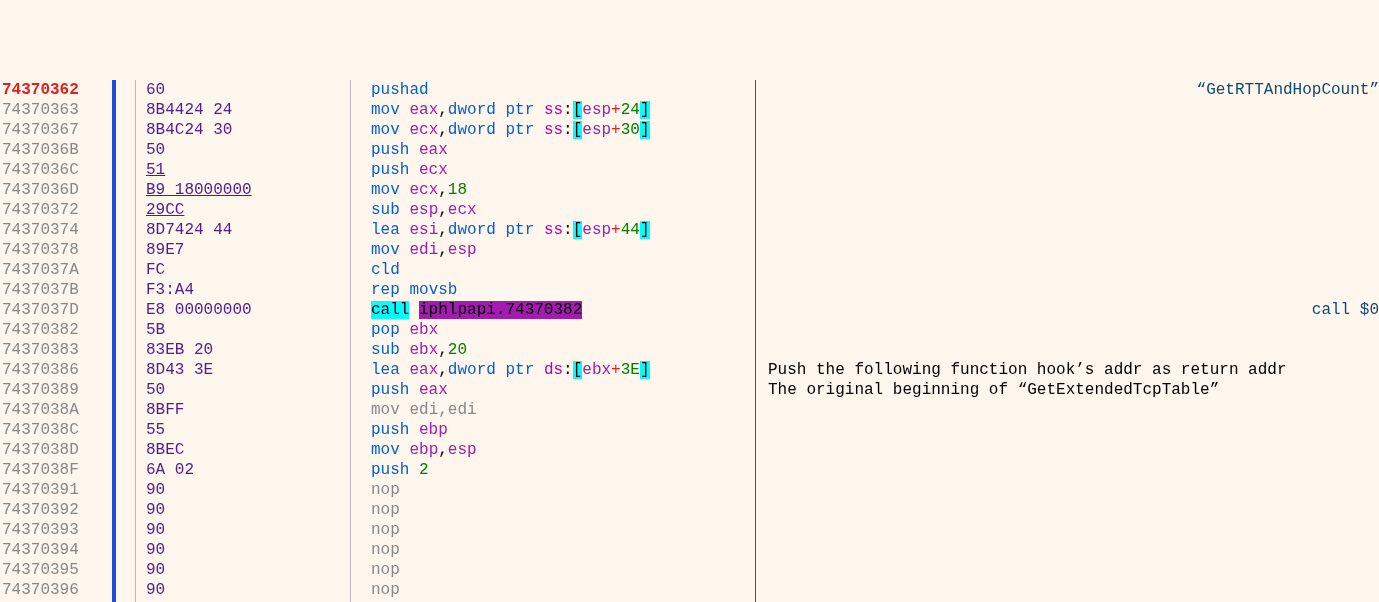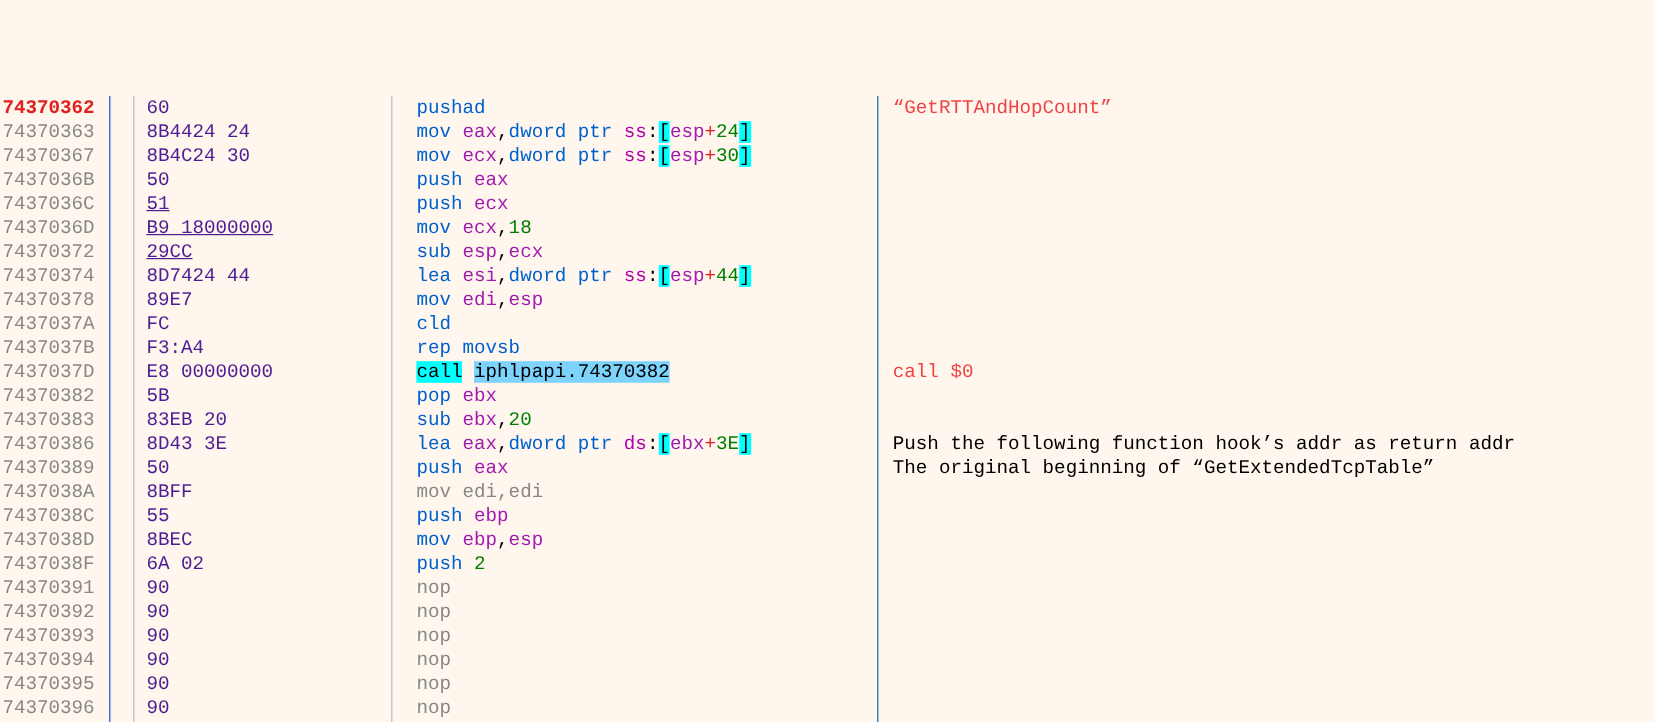--- a/index.html
+++ b/index.html
@@ -8,34 +8,34 @@
     font-size: 16px;
     background: #fff6ee;
     color: #000;
     line-height: 20px;
     width: 1379px;
     height: 602px;
     overflow: hidden;
     white-space: pre;
   }
   .row { display: flex; height: 20px; }
-  .col-addr { width: 92px; padding-left: 2px; color: #888; border-right: 1px solid #1d4ed8; }
+  .col-addr { width: 116px; padding-left: 2px; color: #888; border-right: 4px solid #1d4ed8; }
   .col-mark { width: 20px; text-align: center; color: #c00; border-right: 1px solid #bbb; }
   .col-bytes { width: 215px; padding-left: 10px; color: #4c1d95; border-right: 1px solid #bbb; }
   .col-dis  { width: 405px; padding-left: 20px; border-right: 1px solid #0369a1; }
   .col-com  { flex: 1; padding-left: 12px; color: #000000; }
   .addr-sel { color: #e02020; font-weight: bold; }
-  .com-red { color: #ef4444; }
+  .com-red { color: #0c4a6e; text-align: right; }
   .mnem { color: #0060d0; }
   .reg  { color: #a21caf; }
   .seg  { color: #b000b0; }
   .num  { color: #008000; }
   .gray { color: #888; }
   .br   { background: #00ffff; color: #000; }
-  .hl-y { background: #7dd3fc; }
+  .hl-y { background: #a21caf; }
   .plus { color: #e02020; }
   .udash { text-decoration: underline; }
 </style>
 </head>
 <body>
 
 
 
 <div id="disasm"><div class="row"><div class="col-addr addr-sel">74370362</div><div class="col-mark"></div><div class="col-bytes">60</div><div class="col-dis"><span class="mnem">pushad</span></div><div class="col-com com-red">“GetRTTAndHopCount”</div></div><div class="row"><div class="col-addr">74370363</div><div class="col-mark"></div><div class="col-bytes">8B4424 24</div><div class="col-dis"><span class="mnem">mov</span><span> </span><span class="reg">eax</span><span>,</span><span class="mnem">dword ptr</span><span> </span><span class="seg">ss</span><span>:</span><span class="br">[</span><span class="reg">esp</span><span class="plus">+</span><span class="num">24</span><span class="br">]</span></div><div class="col-com"></div></div><div class="row"><div class="col-addr">74370367</div><div class="col-mark"></div><div class="col-bytes">8B4C24 30</div><div class="col-dis"><span class="mnem">mov</span><span> </span><span class="reg">ecx</span><span>,</span><span class="mnem">dword ptr</span><span> </span><span class="seg">ss</span><span>:</span><span class="br">[</span><span class="reg">esp</span><span class="plus">+</span><span class="num">30</span><span class="br">]</span></div><div class="col-com"></div></div><div class="row"><div class="col-addr">7437036B</div><div class="col-mark"></div><div class="col-bytes">50</div><div class="col-dis"><span class="mnem">push</span><span> </span><span class="reg">eax</span></div><div class="col-com"></div></div><div class="row"><div class="col-addr">7437036C</div><div class="col-mark"></div><div class="col-bytes"><span class="udash">51</span></div><div class="col-dis"><span class="mnem">push</span><span> </span><span class="reg">ecx</span></div><div class="col-com"></div></div><div class="row"><div class="col-addr">7437036D</div><div class="col-mark"></div><div class="col-bytes"><span class="udash">B9 18000000</span></div><div class="col-dis"><span class="mnem">mov</span><span> </span><span class="reg">ecx</span><span>,</span><span class="num">18</span></div><div class="col-com"></div></div><div class="row"><div class="col-addr">74370372</div><div class="col-mark"></div><div class="col-bytes"><span class="udash">29CC</span></div><div class="col-dis"><span class="mnem">sub</span><span> </span><span class="reg">esp</span><span>,</span><span class="reg">ecx</span></div><div class="col-com"></div></div><div class="row"><div class="col-addr">74370374</div><div class="col-mark"></div><div class="col-bytes">8D7424 44</div><div class="col-dis"><span class="mnem">lea</span><span> </span><span class="reg">esi</span><span>,</span><span class="mnem">dword ptr</span><span> </span><span class="seg">ss</span><span>:</span><span class="br">[</span><span class="reg">esp</span><span class="plus">+</span><span class="num">44</span><span class="br">]</span></div><div class="col-com"></div></div><div class="row"><div class="col-addr">74370378</div><div class="col-mark"></div><div class="col-bytes">89E7</div><div class="col-dis"><span class="mnem">mov</span><span> </span><span class="reg">edi</span><span>,</span><span class="reg">esp</span></div><div class="col-com"></div></div><div class="row"><div class="col-addr">7437037A</div><div class="col-mark"></div><div class="col-bytes">FC</div><div class="col-dis"><span class="mnem">cld</span></div><div class="col-com"></div></div><div class="row"><div class="col-addr">7437037B</div><div class="col-mark"></div><div class="col-bytes">F3:A4</div><div class="col-dis"><span class="mnem">rep</span><span> </span><span class="mnem">movsb</span></div><div class="col-com"></div></div><div class="row"><div class="col-addr">7437037D</div><div class="col-mark"></div><div class="col-bytes">E8 00000000</div><div class="col-dis"><span class="mnem br">call</span><span> </span><span class="hl-y">iphlpapi.74370382</span></div><div class="col-com com-red">call $0</div></div><div class="row"><div class="col-addr">74370382</div><div class="col-mark"></div><div class="col-bytes">5B</div><div class="col-dis"><span class="mnem">pop</span><span> </span><span class="reg">ebx</span></div><div class="col-com"></div></div><div class="row"><div class="col-addr">74370383</div><div class="col-mark"></div><div class="col-bytes">83EB 20</div><div class="col-dis"><span class="mnem">sub</span><span> </span><span class="reg">ebx</span><span>,</span><span class="num">20</span></div><div class="col-com"></div></div><div class="row"><div class="col-addr">74370386</div><div class="col-mark"></div><div class="col-bytes">8D43 3E</div><div class="col-dis"><span class="mnem">lea</span><span> </span><span class="reg">eax</span><span>,</span><span class="mnem">dword ptr</span><span> </span><span class="seg">ds</span><span>:</span><span class="br">[</span><span class="reg">ebx</span><span class="plus">+</span><span class="num">3E</span><span class="br">]</span></div><div class="col-com">Push the following function hook’s addr as return addr</div></div><div class="row"><div class="col-addr">74370389</div><div class="col-mark"></div><div class="col-bytes">50</div><div class="col-dis"><span class="mnem">push</span><span> </span><span class="reg">eax</span></div><div class="col-com">The original beginning of “GetExtendedTcpTable”</div></div><div class="row"><div class="col-addr">7437038A</div><div class="col-mark"></div><div class="col-bytes">8BFF</div><div class="col-dis"><span class="gray">mov</span><span> </span><span class="gray">edi</span><span class="gray">,</span><span class="gray">edi</span></div><div class="col-com"></div></div><div class="row"><div class="col-addr">7437038C</div><div class="col-mark"></div><div class="col-bytes">55</div><div class="col-dis"><span class="mnem">push</span><span> </span><span class="reg">ebp</span></div><div class="col-com"></div></div><div class="row"><div class="col-addr">7437038D</div><div class="col-mark"></div><div class="col-bytes">8BEC</div><div class="col-dis"><span class="mnem">mov</span><span> </span><span class="reg">ebp</span><span>,</span><span class="reg">esp</span></div><div class="col-com"></div></div><div class="row"><div class="col-addr">7437038F</div><div class="col-mark"></div><div class="col-bytes">6A 02</div><div class="col-dis"><span class="mnem">push</span><span> </span><span class="num">2</span></div><div class="col-com"></div></div><div class="row"><div class="col-addr">74370391</div><div class="col-mark"></div><div class="col-bytes">90</div><div class="col-dis"><span class="gray">nop</span></div><div class="col-com"></div></div><div class="row"><div class="col-addr">74370392</div><div class="col-mark"></div><div class="col-bytes">90</div><div class="col-dis"><span class="gray">nop</span></div><div class="col-com"></div></div><div class="row"><div class="col-addr">74370393</div><div class="col-mark"></div><div class="col-bytes">90</div><div class="col-dis"><span class="gray">nop</span></div><div class="col-com"></div></div><div class="row"><div class="col-addr">74370394</div><div class="col-mark"></div><div class="col-bytes">90</div><div class="col-dis"><span class="gray">nop</span></div><div class="col-com"></div></div><div class="row"><div class="col-addr">74370395</div><div class="col-mark"></div><div class="col-bytes">90</div><div class="col-dis"><span class="gray">nop</span></div><div class="col-com"></div></div><div class="row"><div class="col-addr">74370396</div><div class="col-mark"></div><div class="col-bytes">90</div><div class="col-dis"><span class="gray">nop</span></div><div class="col-com"></div></div><div class="row"><div class="col-addr">74370397</div><div class="col-mark"></div><div class="col-bytes">90</div><div class="col-dis"><span class="gray">nop</span></div><div class="col-com"></div></div></div>
 

